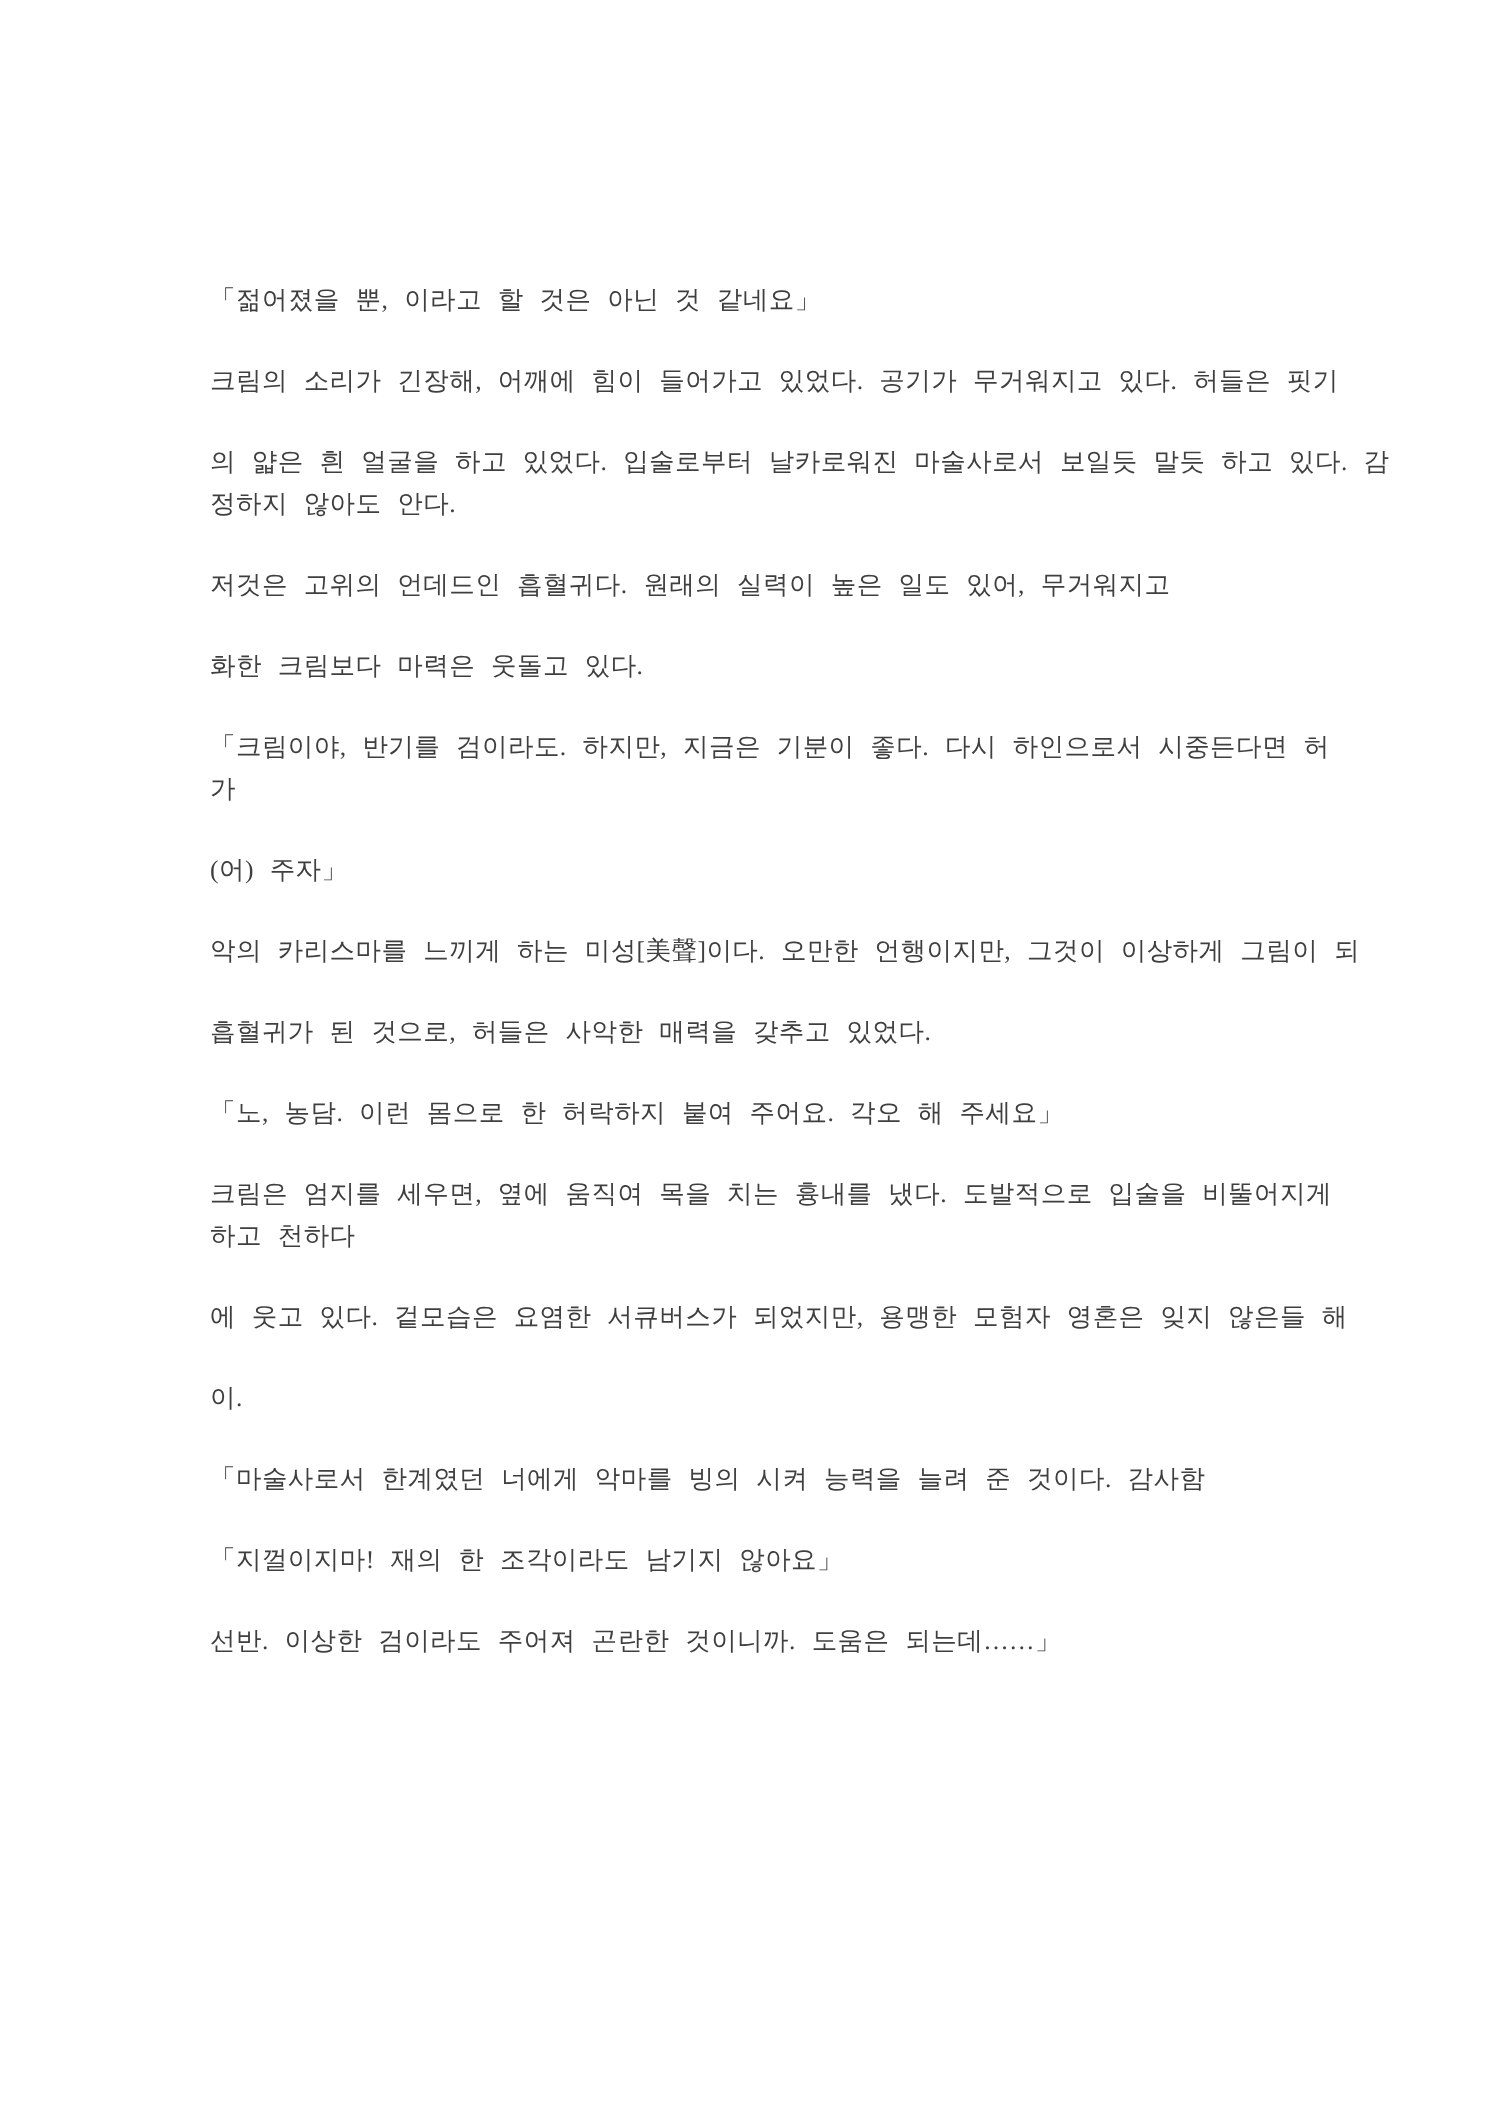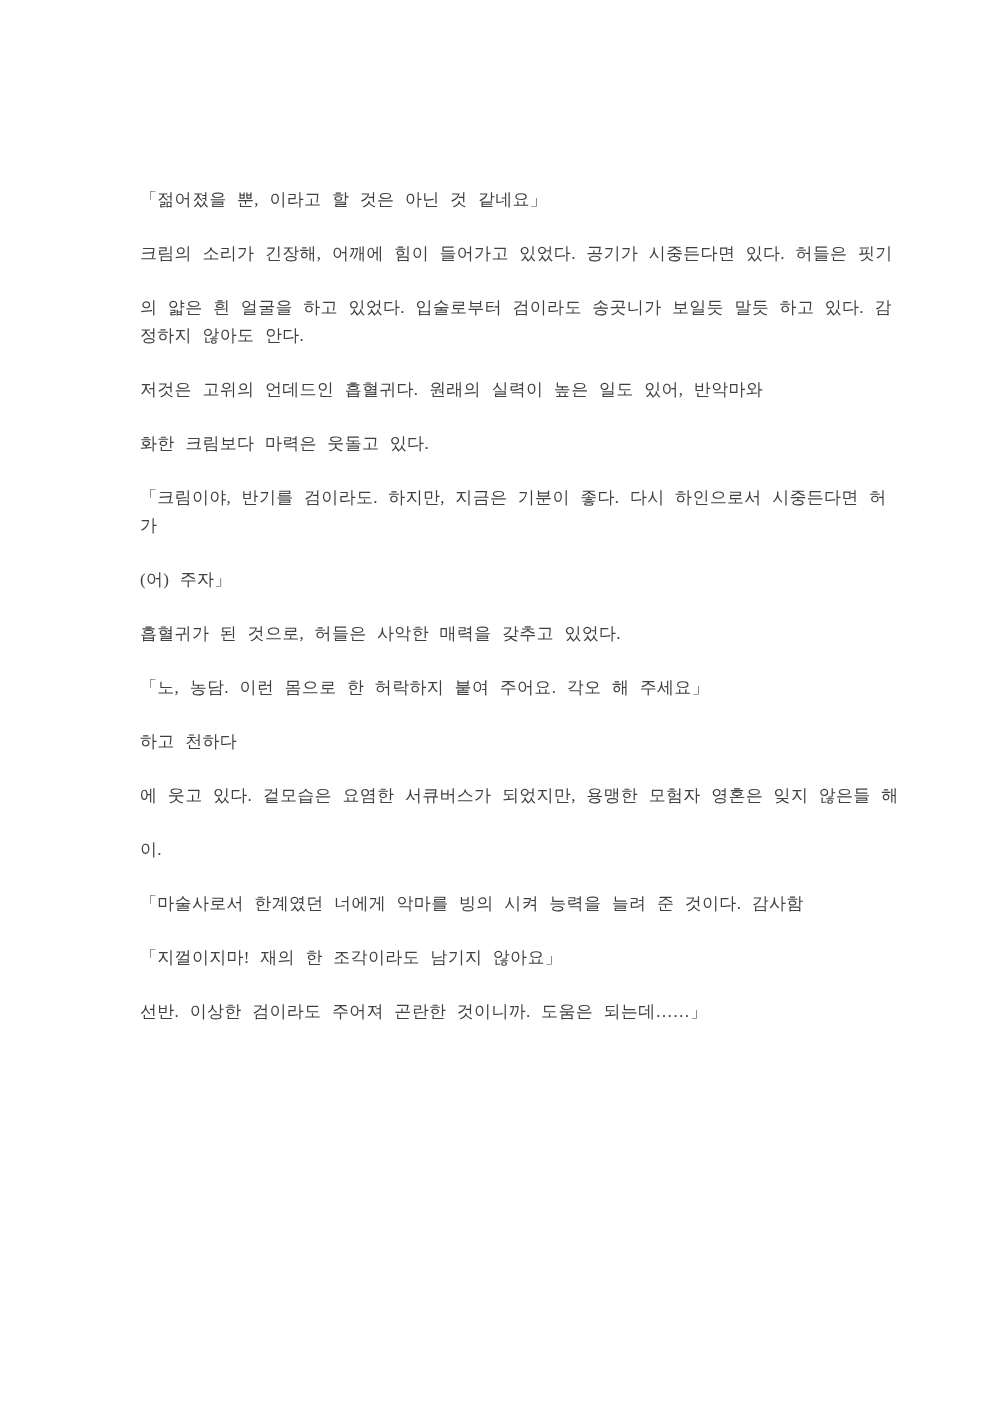--- a/index.html
+++ b/index.html
@@ -36,57 +36,59 @@
 </head>
 <body>
 
 <div class="page">
 
   <div class="paragraph">
     <div class="line">「젊어졌을 뿐, 이라고 할 것은 아닌 것 같네요」</div>
   </div>
 
   <div class="paragraph">
-    <div class="line">크림의 소리가 긴장해, 어깨에 힘이 들어가고 있었다. 공기가 시중든다면 있다. 허들은 핏기</div>
+    <div class="line">크림의 소리가 긴장해, 어깨에 힘이 들어가고 있었다. 공기가 무거워지고 있다. 허들은 핏기</div>
   </div>
 
   <div class="paragraph">
-    <div class="line">의 얇은 흰 얼굴을 하고 있었다. 입술로부터 검이라도 송곳니가 보일듯 말듯 하고 있다. 감</div>
+    <div class="line">의 얇은 흰 얼굴을 하고 있었다. 입술로부터 날카로워진 마술사로서 보일듯 말듯 하고 있다. 감</div>
     <div class="line">정하지 않아도 안다.</div>
   </div>
 
   <div class="paragraph">
-    <div class="line">저것은 고위의 언데드인 흡혈귀다. 원래의 실력이 높은 일도 있어, 반악마와</div>
+    <div class="line">저것은 고위의 언데드인 흡혈귀다. 원래의 실력이 높은 일도 있어, 무거워지고</div>
   </div>
 
   <div class="paragraph">
     <div class="line">화한 크림보다 마력은 웃돌고 있다.</div>
   </div>
 
   <div class="paragraph">
     <div class="line">「크림이야, 반기를 검이라도. 하지만, 지금은 기분이 좋다. 다시 하인으로서 시중든다면 허</div>
     <div class="line">가</div>
   </div>
 
   <div class="paragraph">
     <div class="line">(어) 주자」</div>
   </div>
 
   <div class="paragraph">
+    <div class="line">악의 카리스마를 느끼게 하는 미성[美聲]이다. 오만한 언행이지만, 그것이 이상하게 그림이 되</div>
   </div>
 
   <div class="paragraph">
     <div class="line">흡혈귀가 된 것으로, 허들은 사악한 매력을 갖추고 있었다.</div>
   </div>
 
   <div class="paragraph">
     <div class="line">「노, 농담. 이런 몸으로 한 허락하지 붙여 주어요. 각오 해 주세요」</div>
   </div>
 
   <div class="paragraph">
+    <div class="line">크림은 엄지를 세우면, 옆에 움직여 목을 치는 흉내를 냈다. 도발적으로 입술을 비뚤어지게</div>
     <div class="line">하고 천하다</div>
   </div>
 
   <div class="paragraph">
     <div class="line">에 웃고 있다. 겉모습은 요염한 서큐버스가 되었지만, 용맹한 모험자 영혼은 잊지 않은들 해</div>
   </div>
 
   <div class="paragraph">
     <div class="line">이.</div>
   </div>

